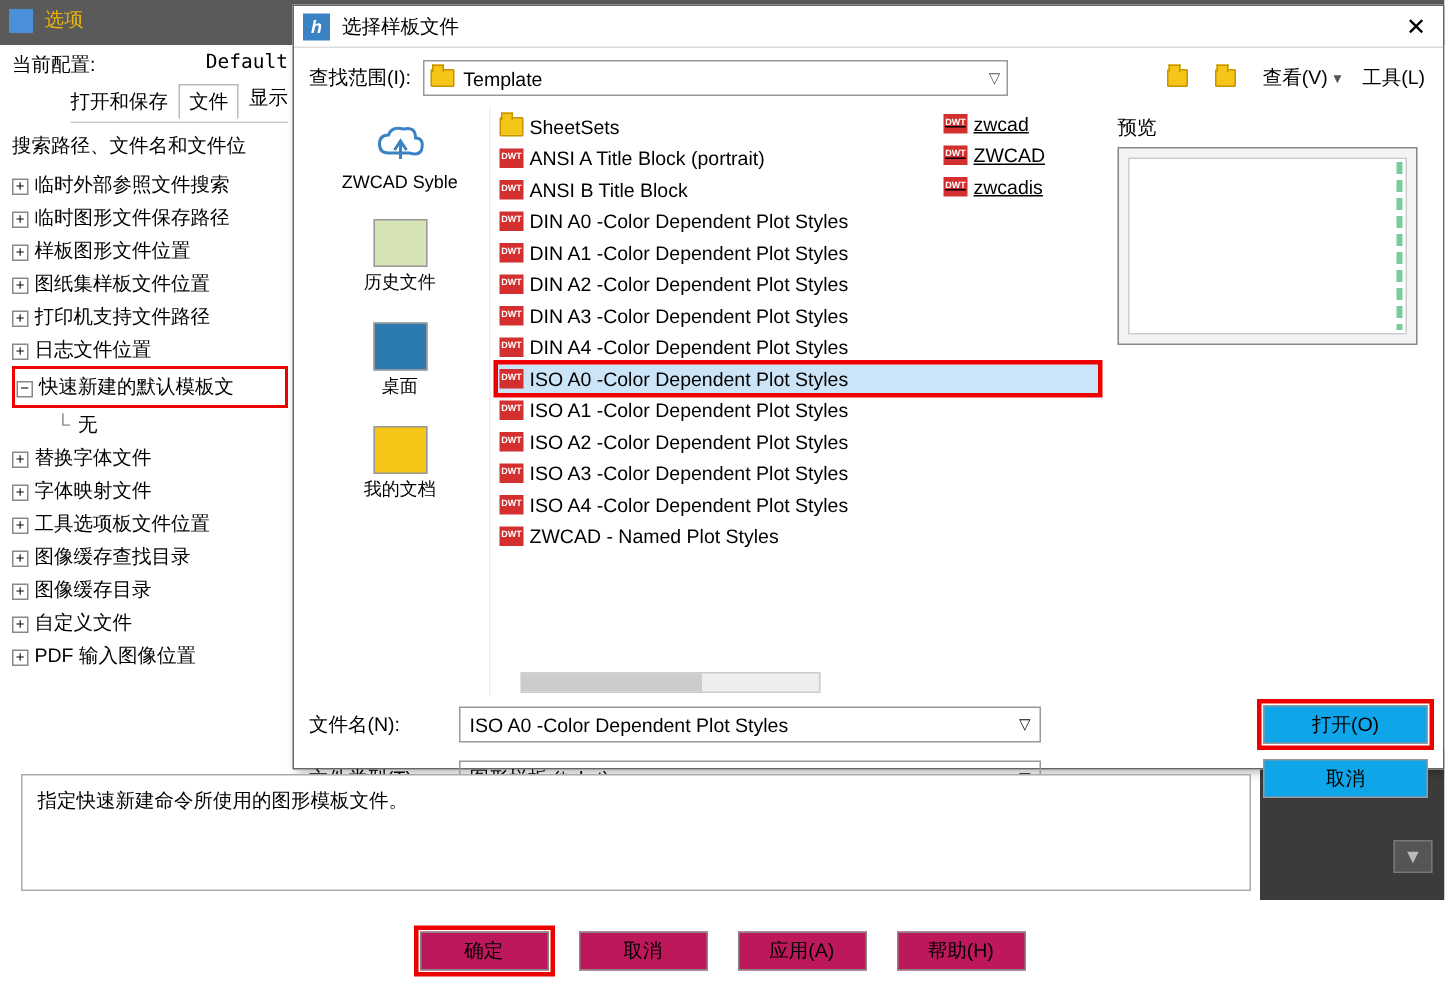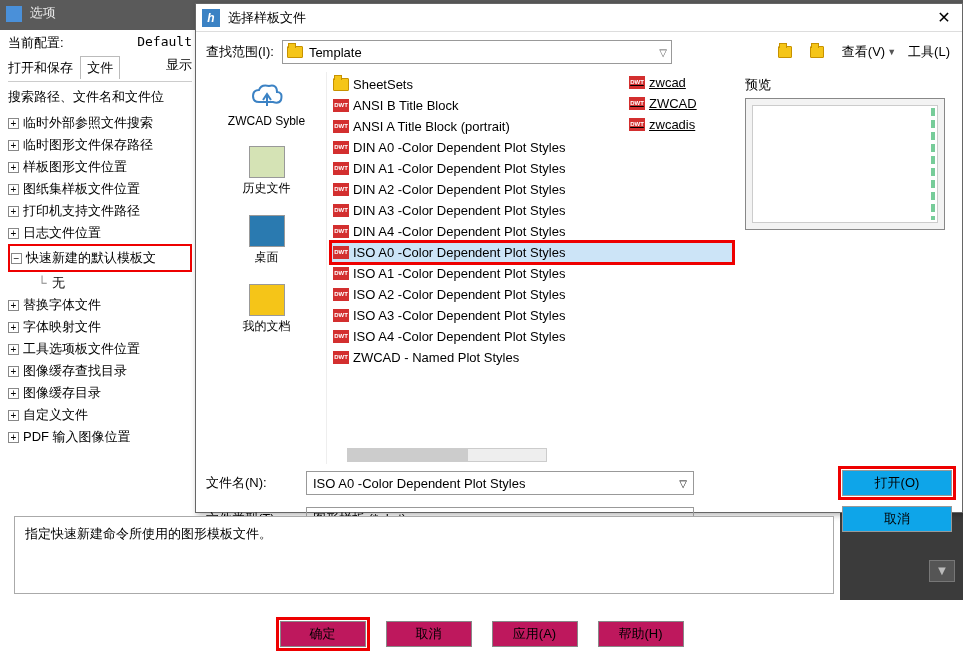--- a/index.html
+++ b/index.html
@@ -1,25 +1,25 @@
 <!DOCTYPE html>
 <html><head>
 <meta charset="utf-8">
 <style>
 * { box-sizing: border-box; margin: 0; padding: 0; font-family: "Microsoft YaHei", "SimSun", sans-serif; font-size: 13px; }
 body { background: #fff; width: 963px; height: 654px; position: relative; overflow: hidden; }
 .options-titlebar { position: absolute; left: 0; top: 0; width: 963px; height: 30px; background: #5a5a5a; }
 .options-titlebar .icon { display:inline-block; width:16px; height:16px; background:#4a90d9; margin: 6px 4px 0 6px; vertical-align:middle; }
-.options-title { color:#e5e5e5; display:inline-block; vertical-align:middle; margin-top:4px; }
+.options-title { color:#eab308; display:inline-block; vertical-align:middle; margin-top:4px; }
 
 .options-body { position:absolute; left:0; top:30px; width:200px; padding: 4px 8px; }
 .cfg-row { margin-bottom: 4px; }
 .cfg-label { display:inline-block; }
 .cfg-val { display:inline-block; float:right; font-family:monospace; }
-.tabs-row { border-bottom:1px solid #ccc; padding-bottom:2px; margin-bottom:4px;}
+.tabs-row { border-bottom:1px solid #ccc; padding-bottom:2px; margin-bottom:4px;margin-left:39px;}
 .tab { display:inline-block; padding: 2px 6px; border:1px solid #bbb; border-bottom:none; background:#eee; margin-right:2px;}
 .tab.active { background:#fff; }
 .search-row { margin: 6px 0; }
 
 .tree { font-size: 13px; line-height: 22px; }
 .tree-item { white-space: nowrap; overflow:hidden; }
 .tree-item .tog { display:inline-block; width:11px; height:11px; border:1px solid #888; text-align:center; line-height:9px; font-size:10px; margin-right:4px; background:#fff; }
 .tree-item.hl { border:2px solid #e00; padding:1px; }
 .tree-sub { margin-left: 24px; }
 .tree-sub .dash { display:inline-block; width:20px; text-align:center; color:#888; }
@@ -202,25 +202,25 @@
     </div>
 
     <div class="filelist-wrap">
       <div class="filelist" id="filelist">
           <div class="fl-row">
             <span class="fic folder"></span>
             <span>SheetSets</span>
           </div>
           <div class="fl-row">
             <span class="fic dwt">DWT</span>
+            <span>ANSI A Title Block (portrait)</span>
+          </div>
+          <div class="fl-row">
+            <span class="fic dwt">DWT</span>
             <span>ANSI B Title Block</span>
-          </div>
-          <div class="fl-row">
-            <span class="fic dwt">DWT</span>
-            <span>ANSI A Title Block (portrait)</span>
           </div>
           <div class="fl-row">
             <span class="fic dwt">DWT</span>
             <span>DIN A0 -Color Dependent Plot Styles</span>
           </div>
           <div class="fl-row">
             <span class="fic dwt">DWT</span>
             <span>DIN A1 -Color Dependent Plot Styles</span>
           </div>
           <div class="fl-row">

